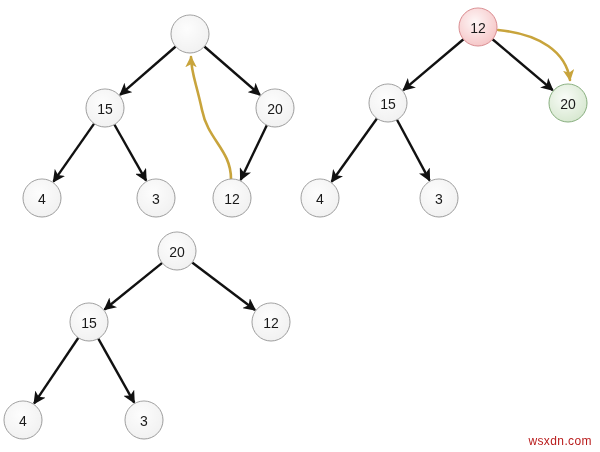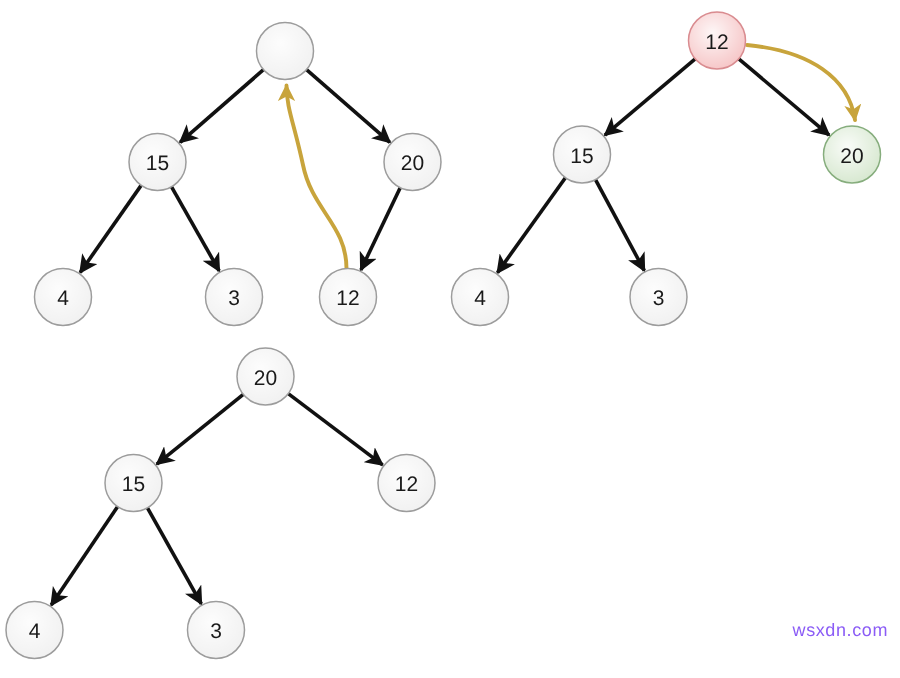--- a/index.html
+++ b/index.html
@@ -56,24 +56,24 @@
   }
   .curve-arrow {
     stroke: #c8a43c;
     stroke-width: 2.6;
     fill: none;
     stroke-linecap: round;
   }
   .watermark-text {
     position: absolute;
     right: 8px;
-    bottom: 25px;
+    bottom: 4px;
     font-family: "Liberation Sans", sans-serif;
     font-size: 12px;
-    color: #8b5cf6;
+    color: #b91c1c;
     letter-spacing: 0.4px;
     user-select: none;
   }
 </style>
 </head>
 <body>
 
 <div id="diagram-root">
   <svg id="tree-canvas" viewBox="0 0 600 452">
     <defs>

